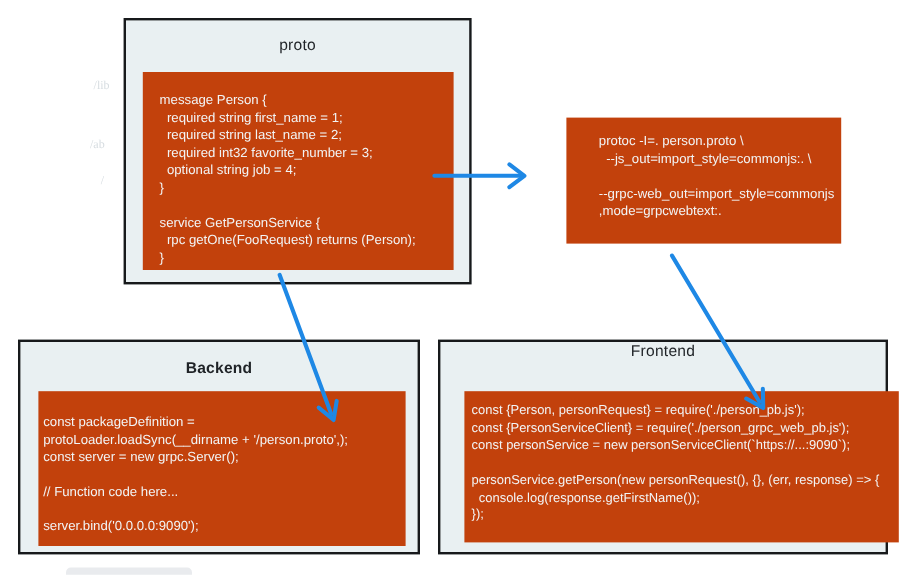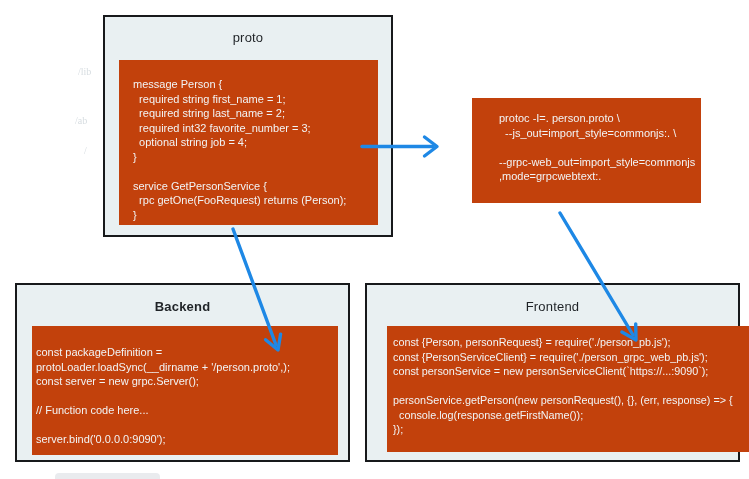--- a/index.html
+++ b/index.html
@@ -37,21 +37,21 @@
   #proto-title      { padding-top: 13px; }
   #proto-code       { left: 119px; top: 60px;  width: 259px; height: 165px; padding: 17px 14px; }
 
   #protoc-code      { left: 439px; top: 98px;  width: 229px; height: 105px; padding: 13px 27px; margin-left: 33px; }
 
   #backend-container{ left: 15px;  top: 283px; width: 335px; height: 179px; }
   #backend-title    { padding-top: 14px; font-weight: bold; }
   #backend-code     { left: 32px;  top: 326px; width: 306px; height: 129px; padding: 19px 4px; }
 
   #frontend-container{ left: 365px; top: 283px; width: 375px; height: 179px; }
-  #frontend-title   { padding-top: 14px; }
+  #frontend-title   { }
   #frontend-code    { left: 375px; top: 326px; width: 386px; height: 126px; padding: 9px 6px; font-size: 10.8px; margin-left: 12px; }
 
   #arrows-layer {
     position: absolute; left: 0; top: 0;
     width: 749px; height: 479px;
     pointer-events: none;
     z-index: 5;
   }
   #arrows-layer path {
     stroke: #1e88e5;

